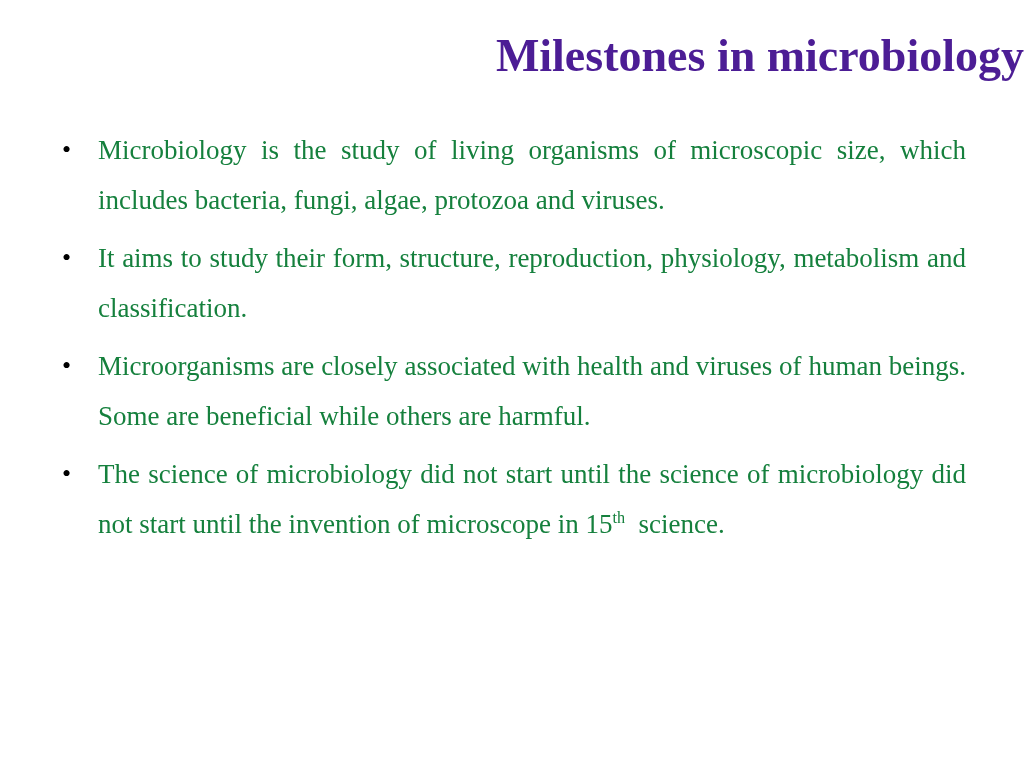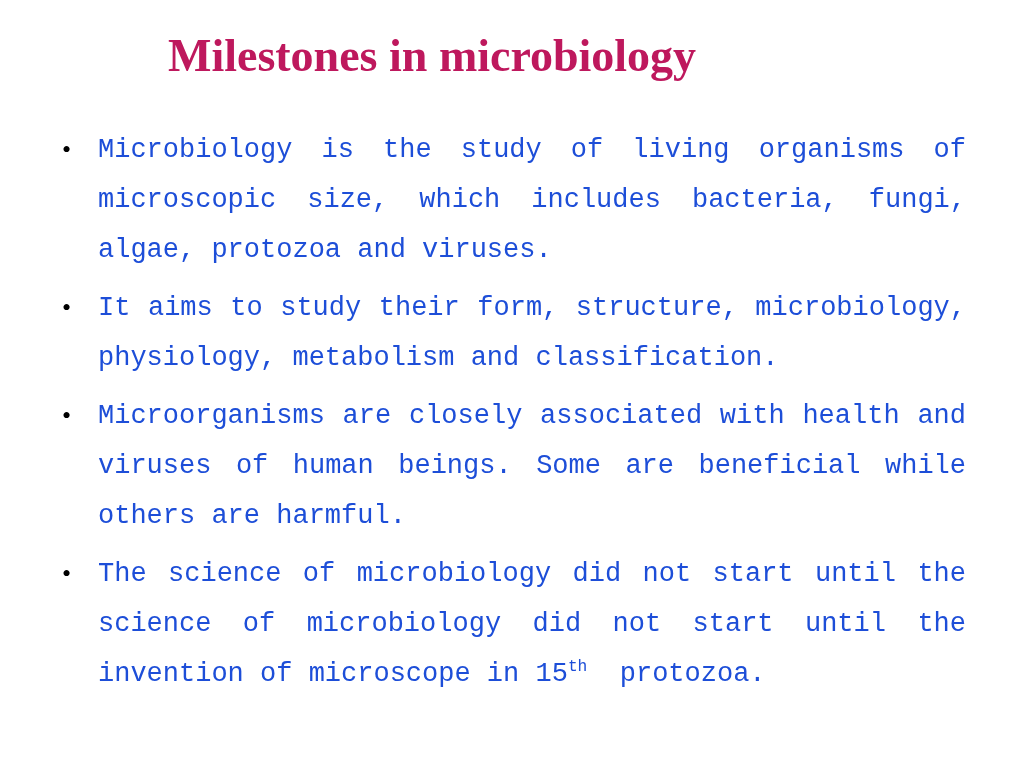--- a/index.html
+++ b/index.html
@@ -15,22 +15,23 @@
     width: 1024px;
     height: 768px;
     background: #ffffff;
   }
   .slide-title {
     padding-top: 30px;
     padding-left: 168px;
     font-size: 46px;
     font-weight: bold;
     letter-spacing: 0px;
-    color: #be185d;
+    color: #4c1d95;
     line-height: 1.15;
+    text-align: right;
   }
   .bullets {
     margin-top: 42px;
     margin-left: 60px;
     margin-right: 58px; 
   }
   .bullet-row {
     display: grid;
     grid-template-columns: 38px 1fr;
     margin-bottom: 8px;
@@ -39,22 +40,21 @@
     font-size: 26px;
     line-height: 50px;
     padding-left: 2px;
     color: #000000;
   }
   .bullet-text {
     font-size: 27px;
     line-height: 50px;
     text-align: justify;
     text-justify: inter-word;
-    color: #1d4ed8;
-    font-family: Liberation Mono, monospace;
+    color: #15803d;
   }
   .bullet-text sup {
     font-size: 60%;
     line-height: 0;
     vertical-align: super;
   }
   .post-frag {
     white-space: pre-wrap; 
   }
 </style>
@@ -67,27 +67,27 @@
 
   <div class="bullets">
 
     <div class="bullet-row">
       <span class="bullet-marker">•</span>
       <p class="bullet-text">Microbiology is the study of living organisms of microscopic size, which includes bacteria, fungi, algae, protozoa and viruses.</p>
     </div>
 
     <div class="bullet-row">
       <span class="bullet-marker">•</span>
-      <p class="bullet-text">It aims to study their form, structure, microbiology, physiology, metabolism and classification.</p>
+      <p class="bullet-text">It aims to study their form, structure, reproduction, physiology, metabolism and classification.</p>
     </div>
 
     <div class="bullet-row">
       <span class="bullet-marker">•</span>
       <p class="bullet-text">Microorganisms are closely associated with health and viruses of human beings. Some are beneficial while others are harmful.</p>
     </div>
 
     <div class="bullet-row">
       <span class="bullet-marker">•</span>
-      <p class="bullet-text"><span class="pre-frag">The science of microbiology did not start until the science of microbiology did not start until the invention of microscope in 15</span><sup>th</sup><span class="post-frag">  protozoa.</span></p>
+      <p class="bullet-text"><span class="pre-frag">The science of microbiology did not start until the science of microbiology did not start until the invention of microscope in 15</span><sup>th</sup><span class="post-frag">  science.</span></p>
     </div>
 
   </div>
 </div>
 
 </body></html>

